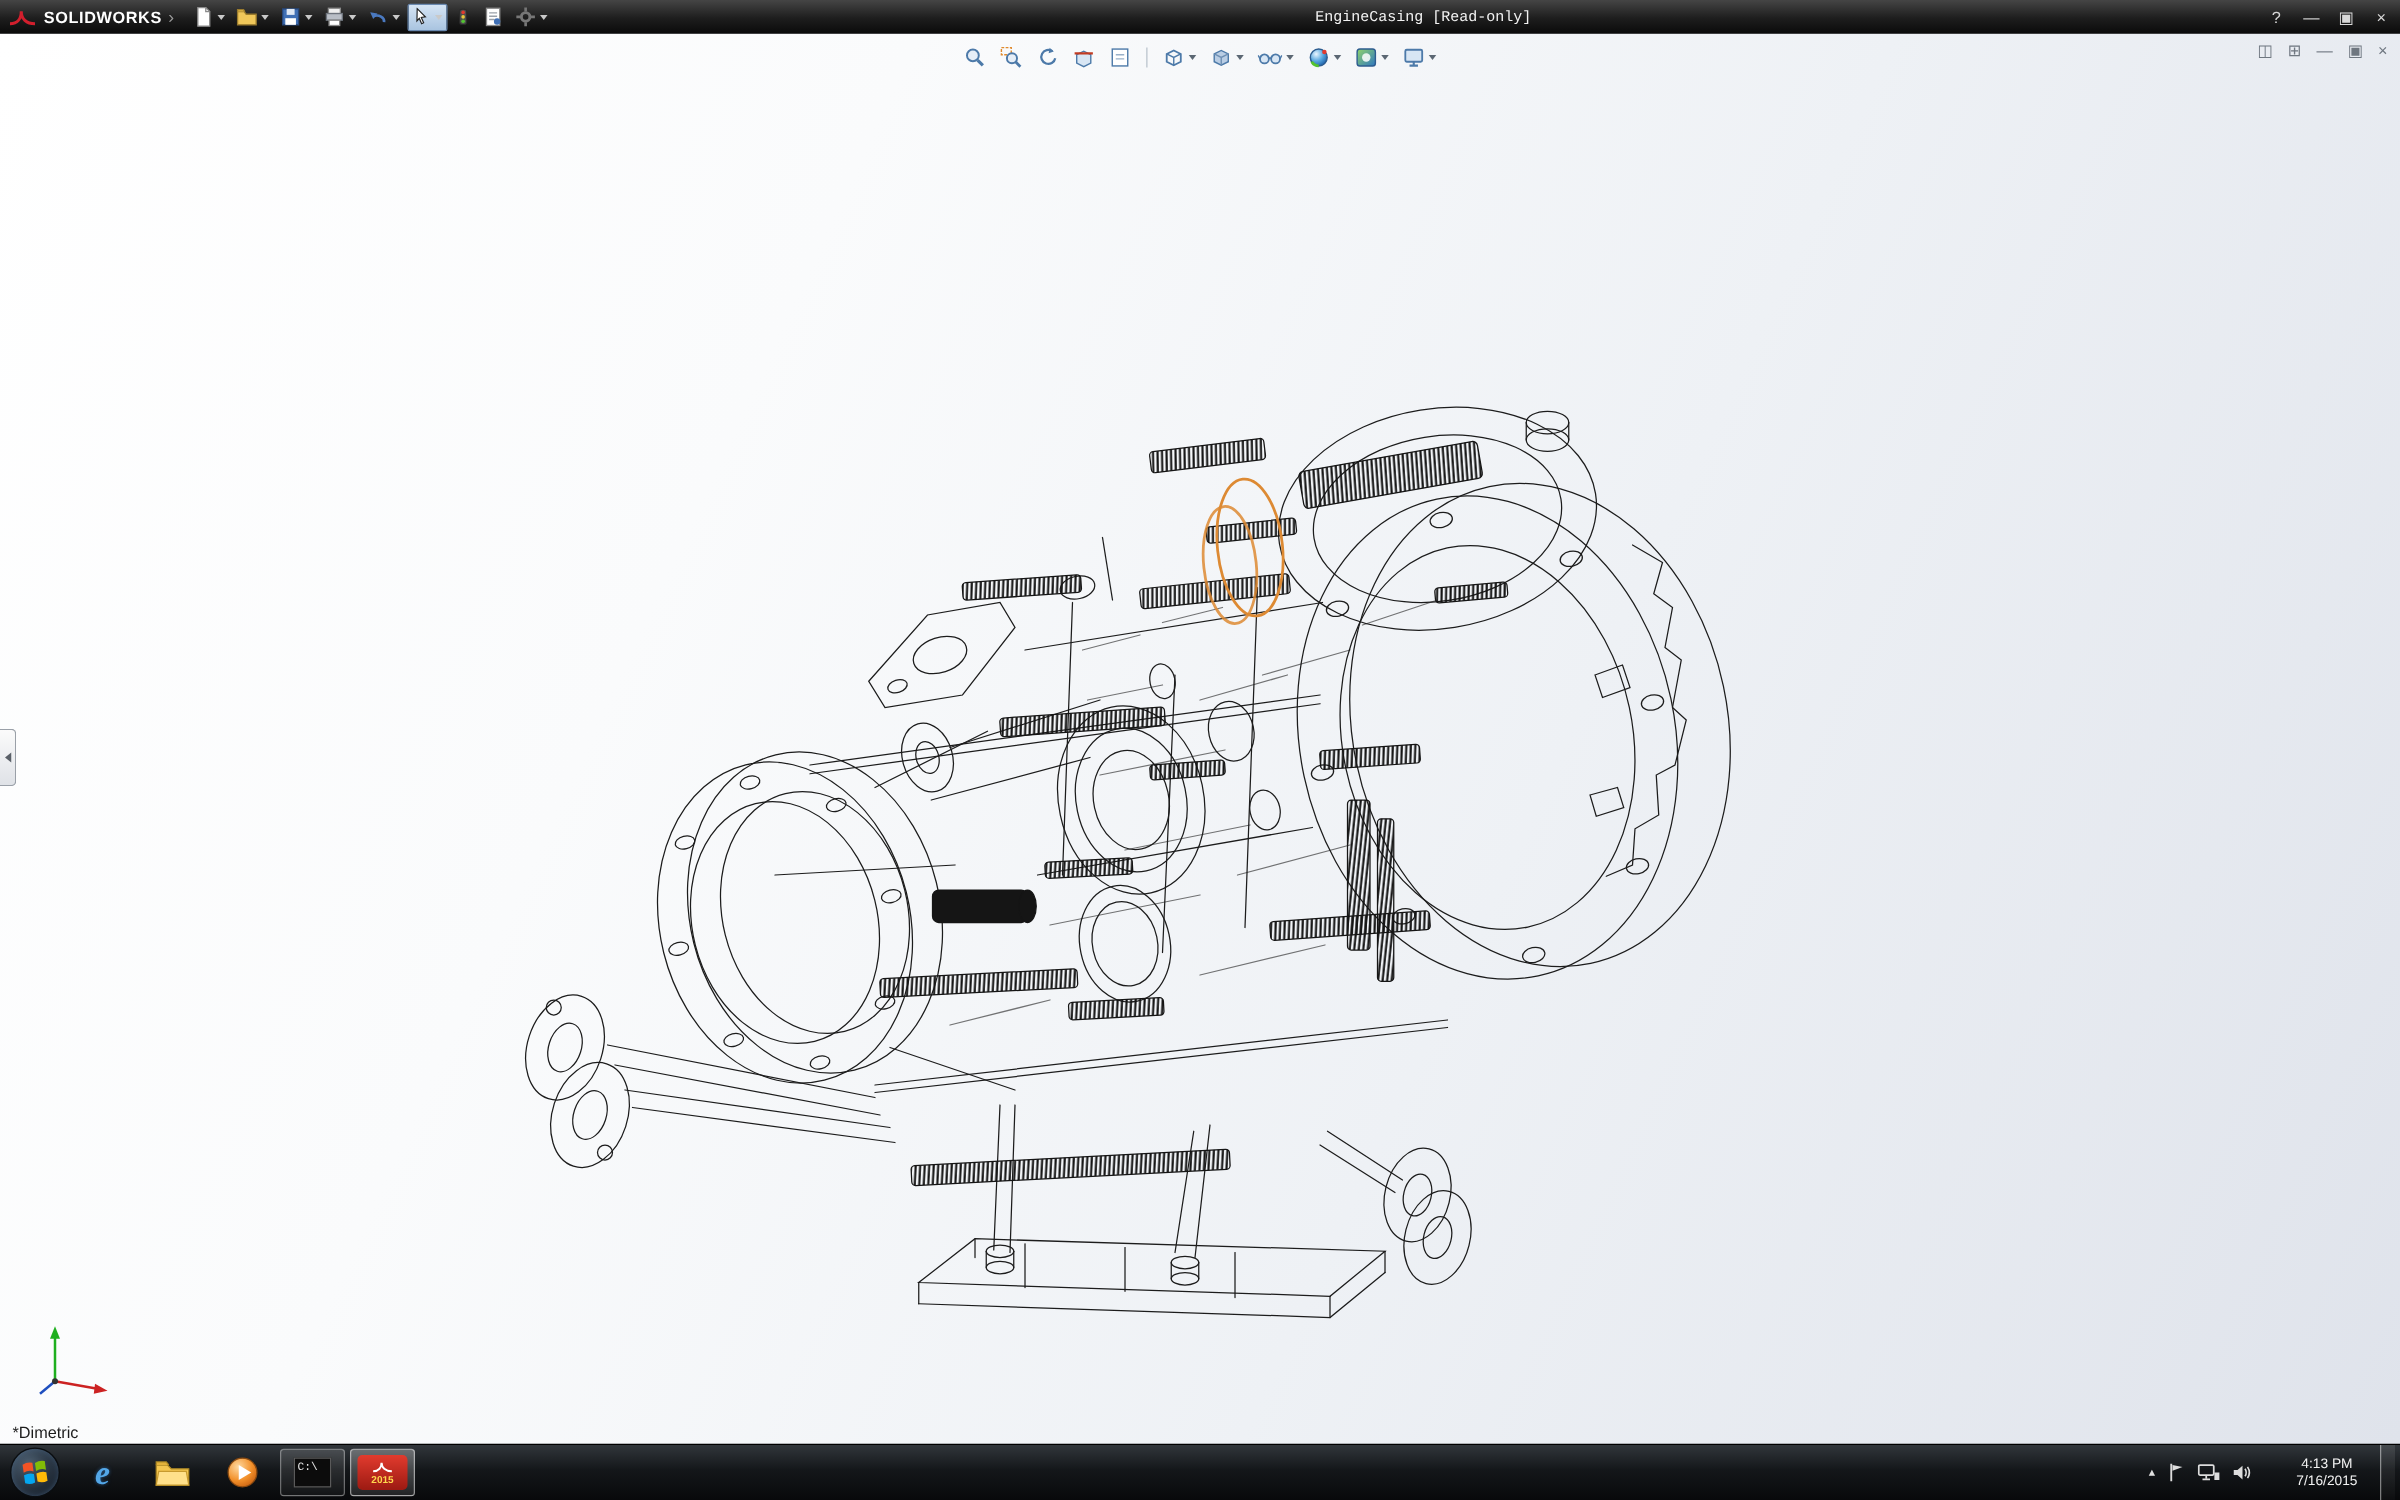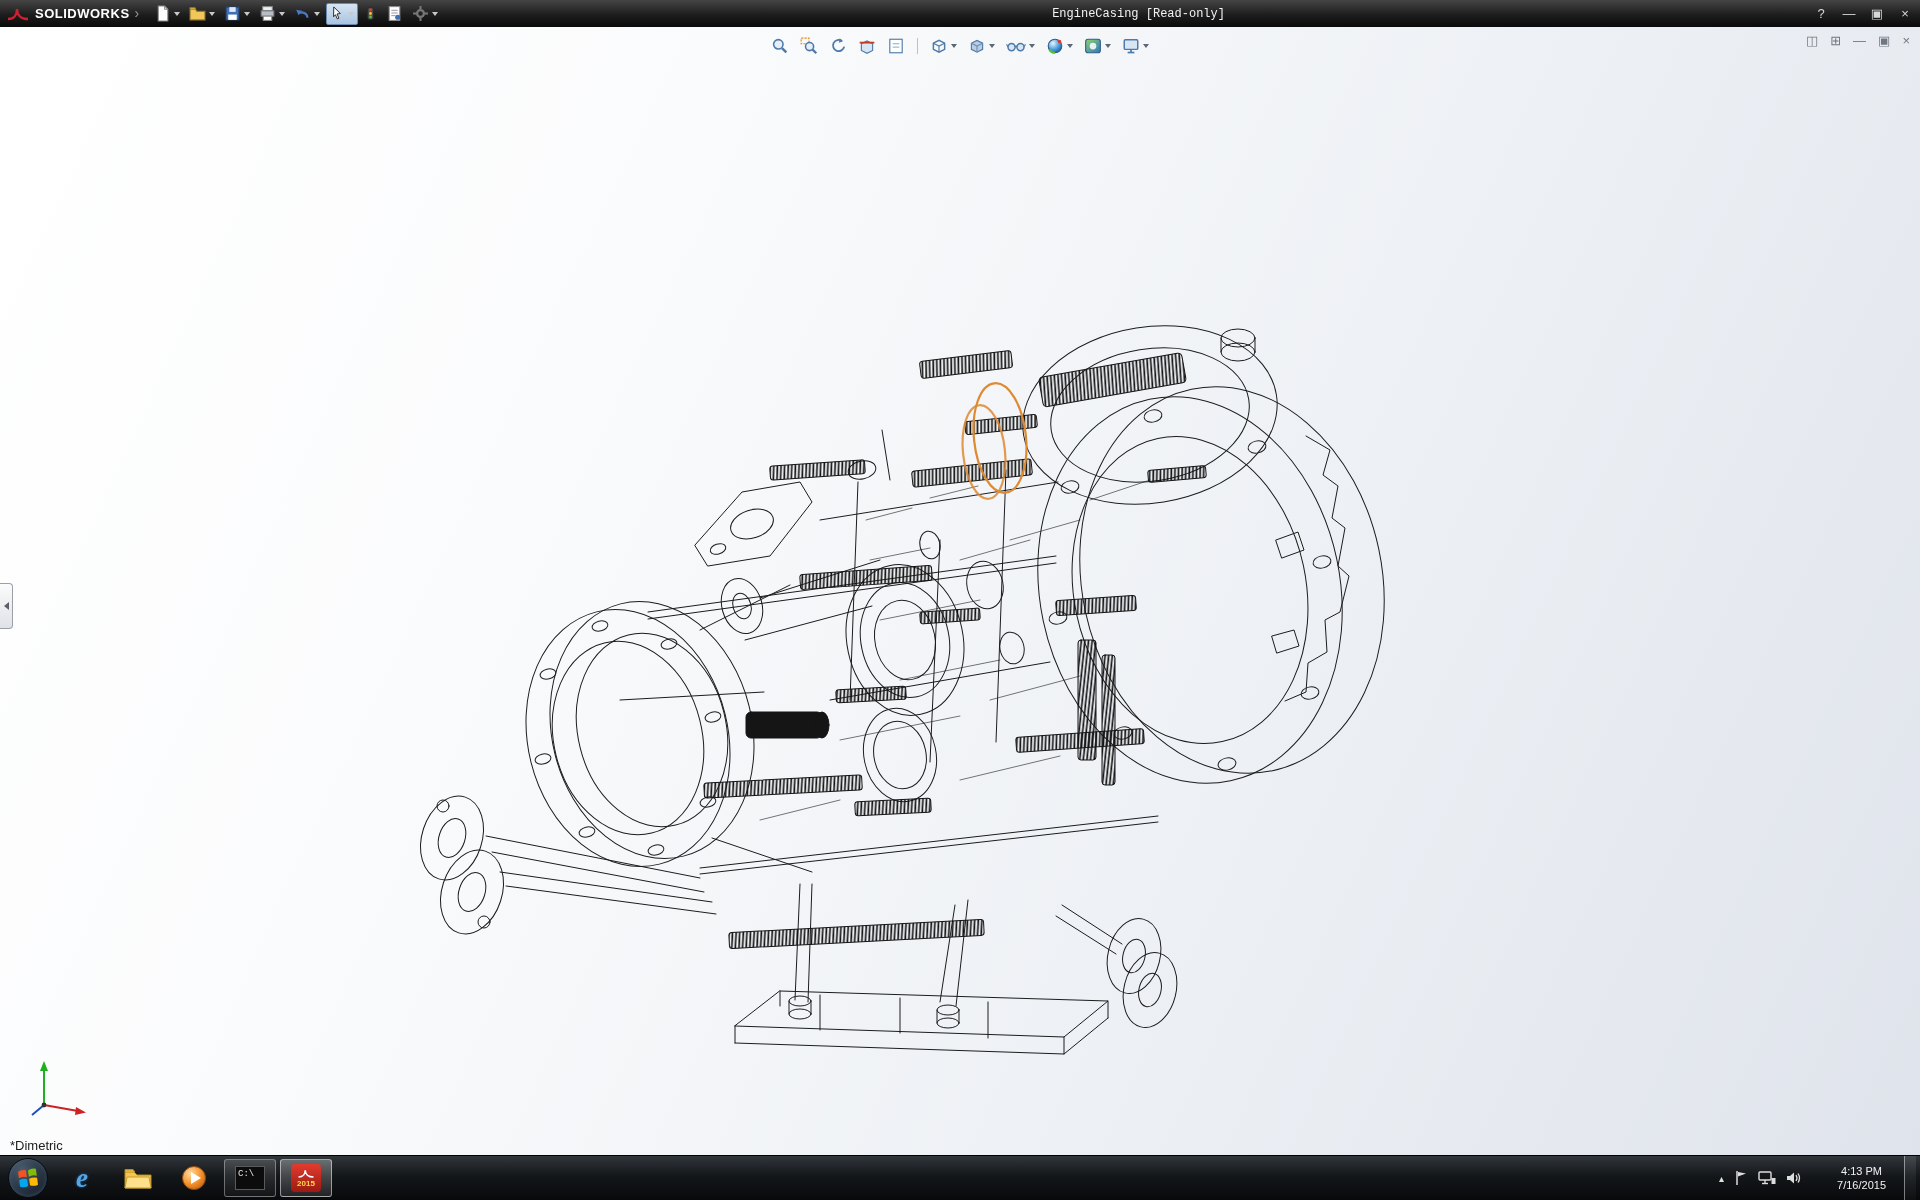--- a/index.html
+++ b/index.html
@@ -57,21 +57,21 @@
     border:1px solid #0a0d10; display:flex; align-items:center; justify-content:center;
     box-shadow:0 0 6px rgba(120,170,220,.35) inset; }
   .tb-app { width:52px; height:38px; display:flex; align-items:center; justify-content:center;
     border-radius:3px; margin:0 2px; position:relative; }
   .tb-open { border:1px solid rgba(255,255,255,.35); background:linear-gradient(rgba(255,255,255,.14), rgba(255,255,255,.04)); }
   .tb-active { border:1px solid rgba(255,255,255,.5); background:linear-gradient(rgba(255,255,255,.30), rgba(255,255,255,.10)); }
   .ie-e { font-family:"Liberation Serif", serif; font-style:italic; font-weight:bold;
     font-size:27px; color:#53a7e8; text-shadow:0 0 3px rgba(60,140,220,.6); }
   .cmd-box { width:30px; height:24px; background:#0c0c0c; border:1px solid #5a5a5a;
     color:#e8e8e8; font-family:"Liberation Mono", monospace; font-size:9px; padding:2px; }
-  .sw-box { width:30px; height:28px; background:linear-gradient(#e23b2e,#9c1a12); border-radius:4px;
+  .sw-box { width:40px; height:28px; background:linear-gradient(#e23b2e,#9c1a12); border-radius:4px;
     display:flex; flex-direction:column; align-items:center; justify-content:center; }
   .sw-badge { color:#ffd84d; font-size:8px; font-weight:bold; line-height:8px; }
   .tray { margin-left:auto; display:flex; align-items:center; gap:10px; padding-right:4px; height:100%; }
   .tray-chev { color:#e0e0e0; font-size:10px; }
   .clock { color:#f2f2f2; font-size:11px; text-align:center; line-height:14px; padding:0 8px;margin-left:17px; }
   .show-desktop { width:12px; height:45px; border-left:1px solid rgba(255,255,255,.45);
     background:linear-gradient(rgba(255,255,255,.10), rgba(255,255,255,.02)); }
 
   svg { display:block; }
 </style>

